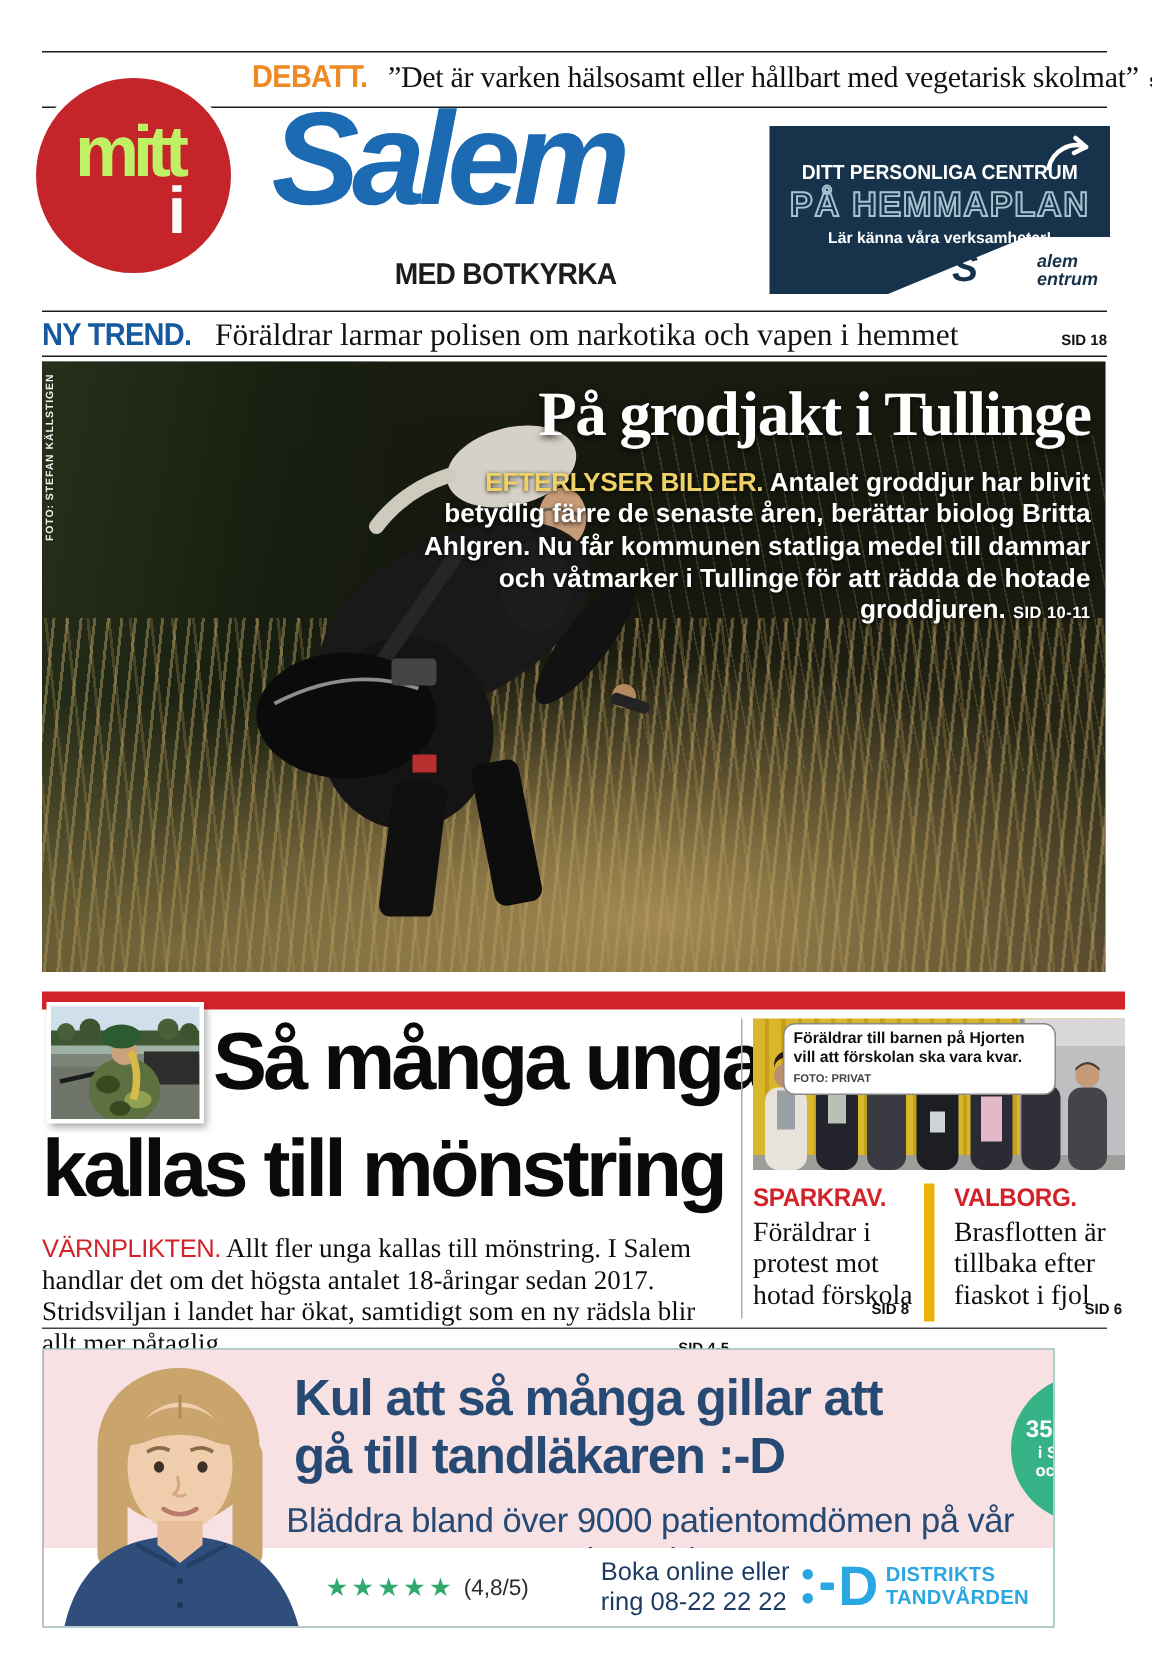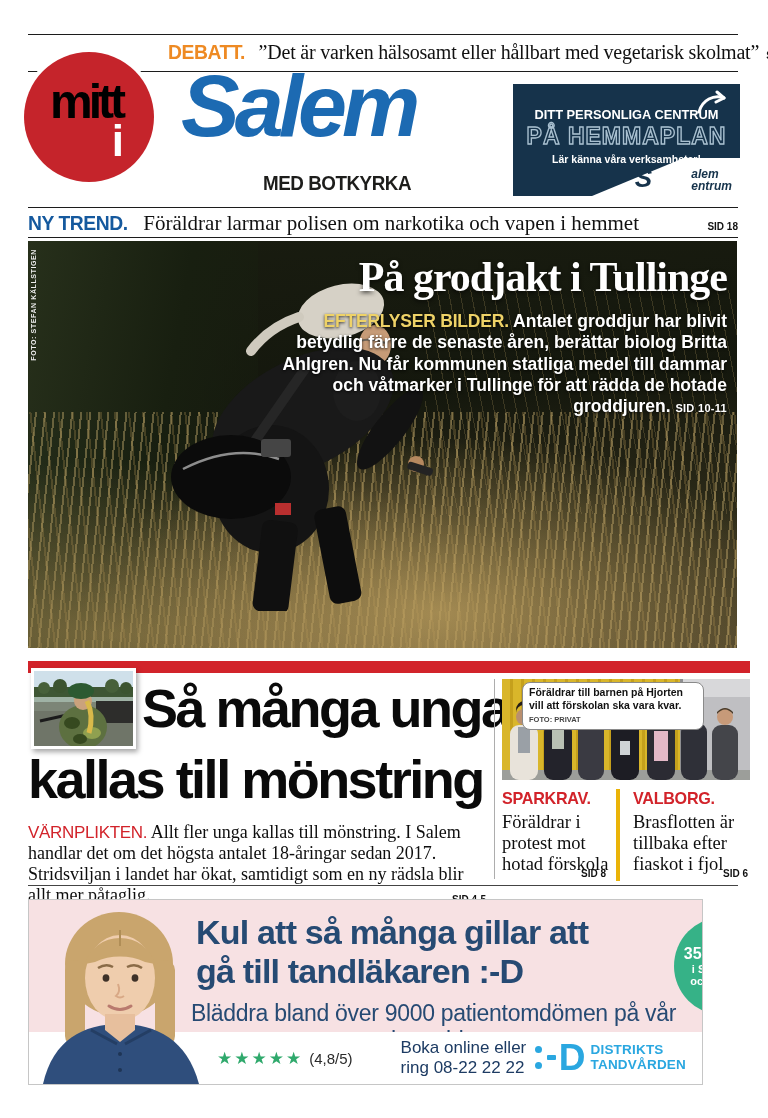--- a/index.html
+++ b/index.html
@@ -8,21 +8,21 @@
   .serif { font-family:"Liberation Serif", serif; }
   .hr { position:absolute; left:28px; width:710px; border-top:1.5px solid #1c1c1c; }
 
   
   .debate-row { position:absolute; top:40px; left:168px; width:572px; display:flex; align-items:baseline; gap:7px; white-space:nowrap; }
   .debate-kicker { color:#ee8a23; font-weight:bold; font-size:21px; letter-spacing:-0.5px; transform:scaleX(.92); transform-origin:left; }
   .debate-quote { font-family:"Liberation Serif", serif; font-size:20px; color:#111; letter-spacing:-0.2px; }
   .page-ref { font-size:10px; font-weight:bold; color:#111; margin-left:auto; }
 
   .logo-circle { position:absolute; left:24px; top:52px; width:130px; height:130px; background:#c5242b; border-radius:50%; z-index:6; box-shadow:0 0 0 4px #fff; }
-  .logo-mitt { position:absolute; left:0; right:6px; top:22px; text-align:center; color:#000000; font-weight:bold; font-size:48px; letter-spacing:-4px; }
+  .logo-mitt { position:absolute; left:0; right:6px; top:22px; text-align:center; color:#bef264; font-weight:bold; font-size:48px; letter-spacing:-4px; }
   .logo-i { position:absolute; right:30px; top:64px; color:#fff; font-weight:bold; font-size:44px; }
   .logo-lines { position:absolute; left:30px; top:184px; font-size:8.5px; color:#222; line-height:1.3; white-space:nowrap; }
   .logo-lines b { font-weight:bold; }
 
   .salem-title { position:absolute; left:181px; top:62px; color:#1c6ab2; font-weight:bold; font-style:italic; font-size:88px; letter-spacing:-5px; line-height:1; }
   .salem-sub { position:absolute; left:183px; top:172px; width:228px; text-align:right; font-weight:bold; font-size:20px; color:#1d1d1b; letter-spacing:-0.5px; transform:scaleX(.94); transform-origin:right; }
 
   .centrum-ad { position:absolute; left:513px; top:84px; width:227px; height:112px; background:#16334b; overflow:hidden; }
   .ca-line1 { margin-top:23px; text-align:center; color:#fff; font-weight:bold; font-size:13.5px; letter-spacing:0; transform:scaleX(.95); }
   .ca-line2 { text-align:center; font-weight:bold; font-size:23px; letter-spacing:1px; color:#16334b; -webkit-text-stroke:1.3px #a9c0d0; text-shadow:0 0 1px #a9c0d0; margin-top:1px; }
@@ -68,21 +68,21 @@
   
   .preschool-photo { position:absolute; left:502px; top:679px; width:248px; height:101px; overflow:hidden;
     background:repeating-linear-gradient(90deg,#d9b62a 0 8px,#c5a01c 8px 11px); }
   .pp-gray { position:absolute; right:0; top:0; width:70px; height:100%; background:linear-gradient(180deg,#d8d8da 0 18%, #bfbfc2 18% 100%); border-left:3px solid #8e8e90; }
   .pp-ground { position:absolute; left:0; bottom:0; width:100%; height:10px; background:#9c9e9a; }
   .pp-caption { position:absolute; left:20px; top:3px; width:182px; background:#fff; border:1px solid #8a8a8a; border-radius:8px; padding:3px 6px 4px; font-size:10.5px; font-weight:bold; line-height:1.25; color:#111; z-index:3; }
   .pp-credit { font-size:7.5px; color:#444; }
   .teasers { position:absolute; left:502px; top:789px; width:248px; height:92px; display:flex; }
   .teaser { position:relative; }
   .teaser.t0 { width:114px; padding-right:6px; }
-  .teaser.t1 { width:134px; padding-left:13px; border-left:4px solid #eab308; }
+  .teaser.t1 { width:134px; padding-left:13px; border-left:7px solid #eab308; }
   .t-kicker { color:#d2232a; font-weight:bold; font-size:17px; letter-spacing:-0.3px; transform:scaleX(.95); transform-origin:left; }
   .t-text { font-family:"Liberation Serif", serif; font-size:18.5px; line-height:1.14; color:#0e0e0e; margin-top:3px; }
   .t-page { position:absolute; bottom:2px; font-size:10px; font-weight:bold; color:#111; }
   .teaser.t0 .t-page { right:10px; } .teaser.t1 .t-page { right:2px; }
   .rule-mid { top:885px; border-top-color:#444; }
 
   
   .ad { position:absolute; left:28px; top:899px; width:675px; height:186px; border:1px solid #c6c6c6; background:#14b8a6; overflow:hidden; }
   .ad-pink { position:absolute; top:0; left:0; right:0; height:134px; background:#f7e1e3; }
   .ad-woman { position:absolute; left:2px; bottom:0; z-index:3; }

